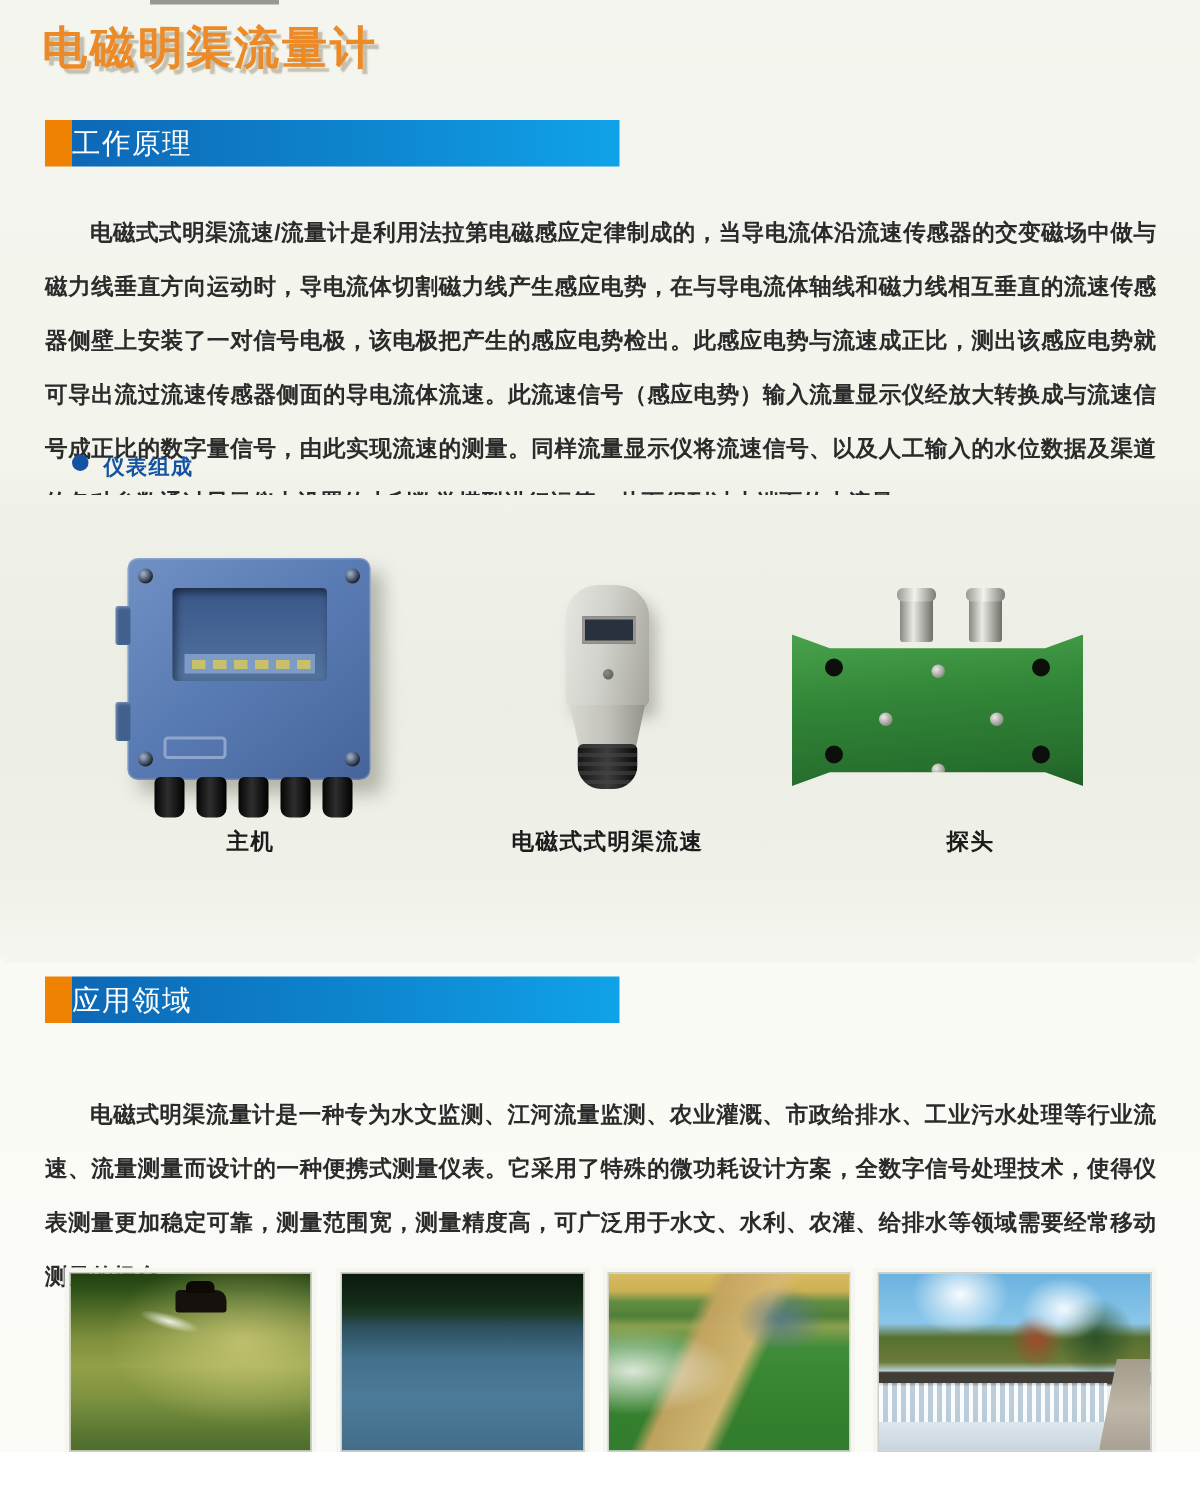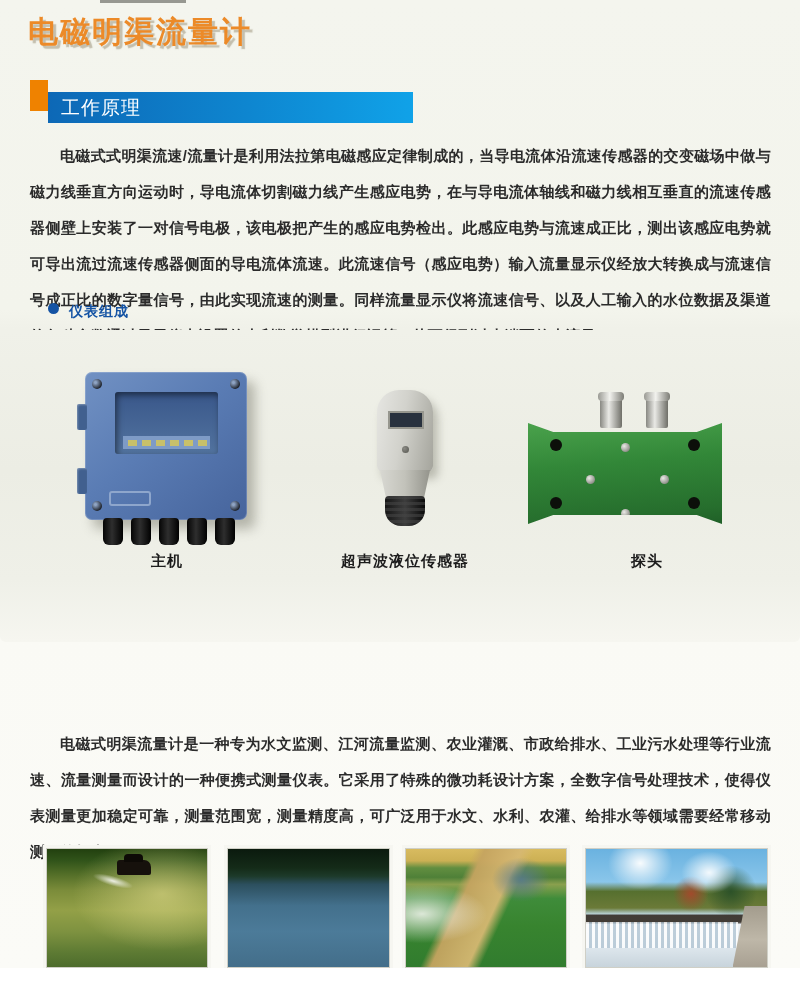--- a/index.html
+++ b/index.html
@@ -19,24 +19,23 @@
     color:#ec8a28;
     text-shadow:3px 3px 1px rgba(155,145,120,.55);
     font-family:"Liberation Sans", sans-serif;
   }
 
   .sec-header { position:absolute; left:30px; width:383px; height:31px; display:flex; }
   .sec-header .orange-block { width:18px; height:100%; background:#ef8200; flex:0 0 auto; }
   .sec-header .blue-bar {
     flex:1; height:100%;
     background:linear-gradient(90deg, #0d68b6 0%, #0e86d0 55%, #10a2e8 100%);
-    display:flex; align-items:center; padding-left:13px;
+    display:flex; align-items:center; 
     color:#ffffff; font-size:19px; letter-spacing:1px;
     font-family:"Liberation Serif", serif;
-    margin-top:12px;
   }
   .sec-header-1 { top:80px; }
   .sec-header-2 { top:651px; }
 
   .body-par {
     position:absolute; left:30px; width:741px;
     font-size:15px; line-height:36px; text-indent:2em; text-align:justify;
     color:#2b2b2b; font-weight:600; letter-spacing:.3px;
   }
   .par-1 { top:138px; }
@@ -231,23 +230,27 @@
       <span class="hole h-bl"></span>
       <span class="hole h-br"></span>
       <span class="pscrew p-t"></span>
       <span class="pscrew p-b"></span>
       <span class="pscrew p-l"></span>
       <span class="pscrew p-r"></span>
     </div>
   </div>
 
   <div class="product-label label-main">主机</div>
-  <div class="product-label label-sensor">超声波液位传感器</div>
+  <div class="product-label label-sensor">电磁式式明渠流速</div>
   <div class="product-label label-probe">探头</div>
 
+  <div class="sec-header sec-header-2">
+    <span class="orange-block"></span>
+    <span class="blue-bar">应用领域</span>
+  </div>
 
   <p class="body-par par-2">电磁式明渠流量计是一种专为水文监测、江河流量监测、农业灌溉、市政给排水、工业污水处理等行业流速、流量测量而设计的一种便携式测量仪表。它采用了特殊的微功耗设计方案，全数字信号处理技术，使得仪表测量更加稳定可靠，测量范围宽，测量精度高，可广泛用于水文、水利、农灌、给排水等领域需要经常移动测量的场合</p>
 
   <div class="photo photo-1">
     <div class="boat">
       <span class="boat-canopy"></span>
     </div>
     <div class="boat-wake"></div>
   </div>
   <div class="photo photo-2"></div>

